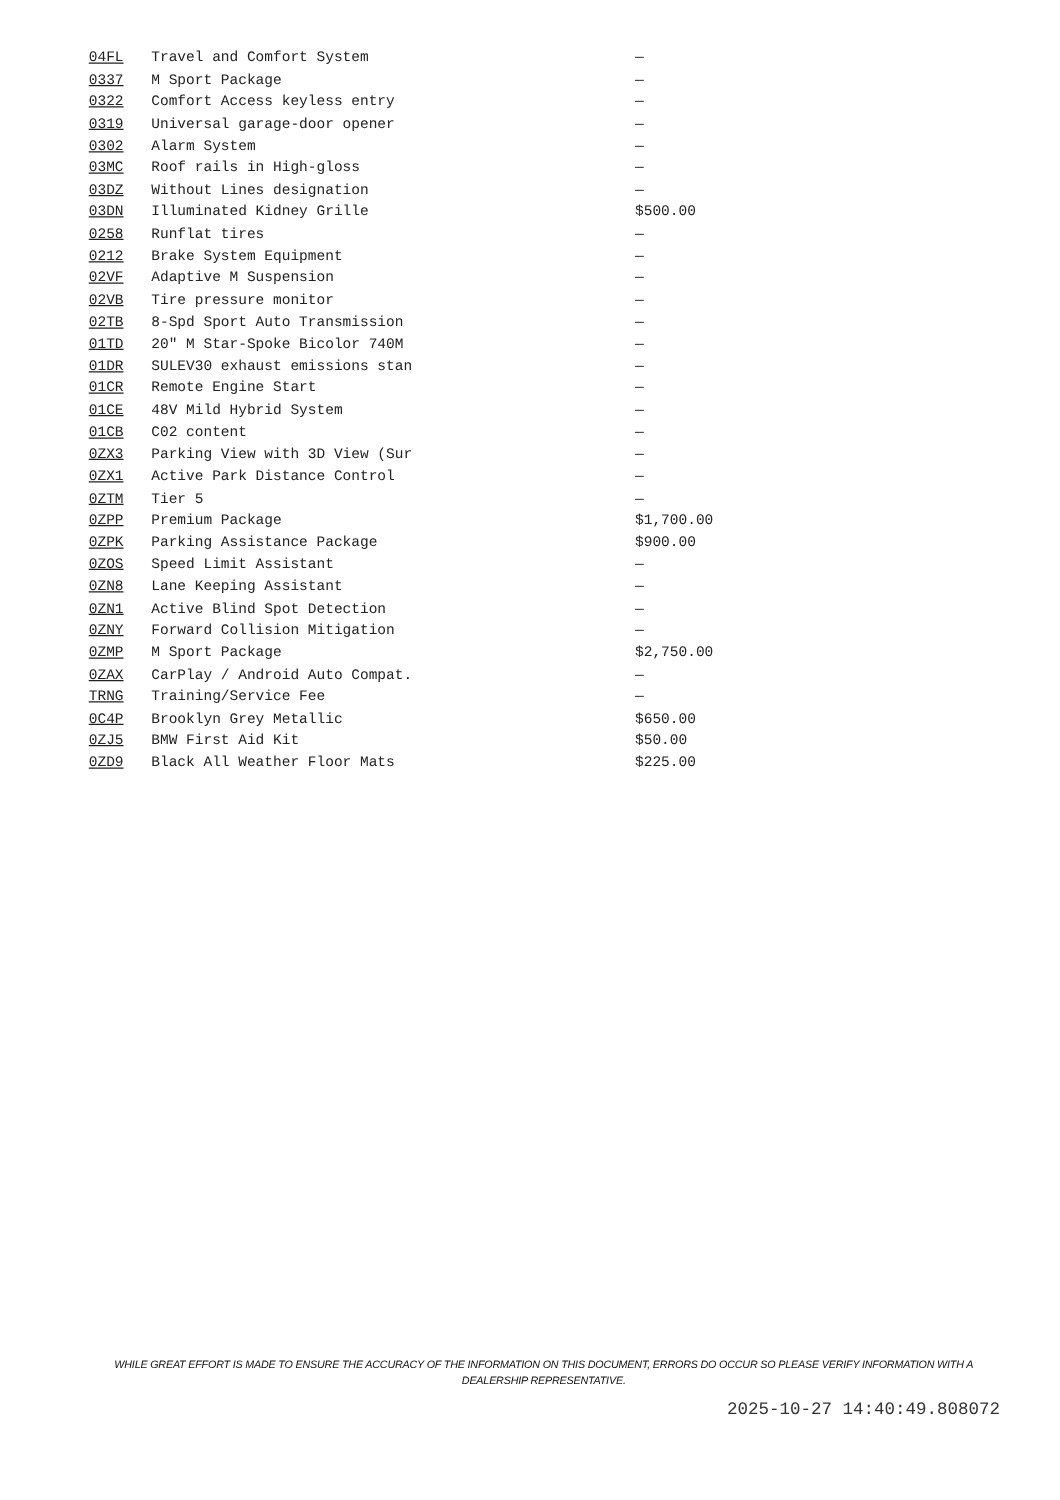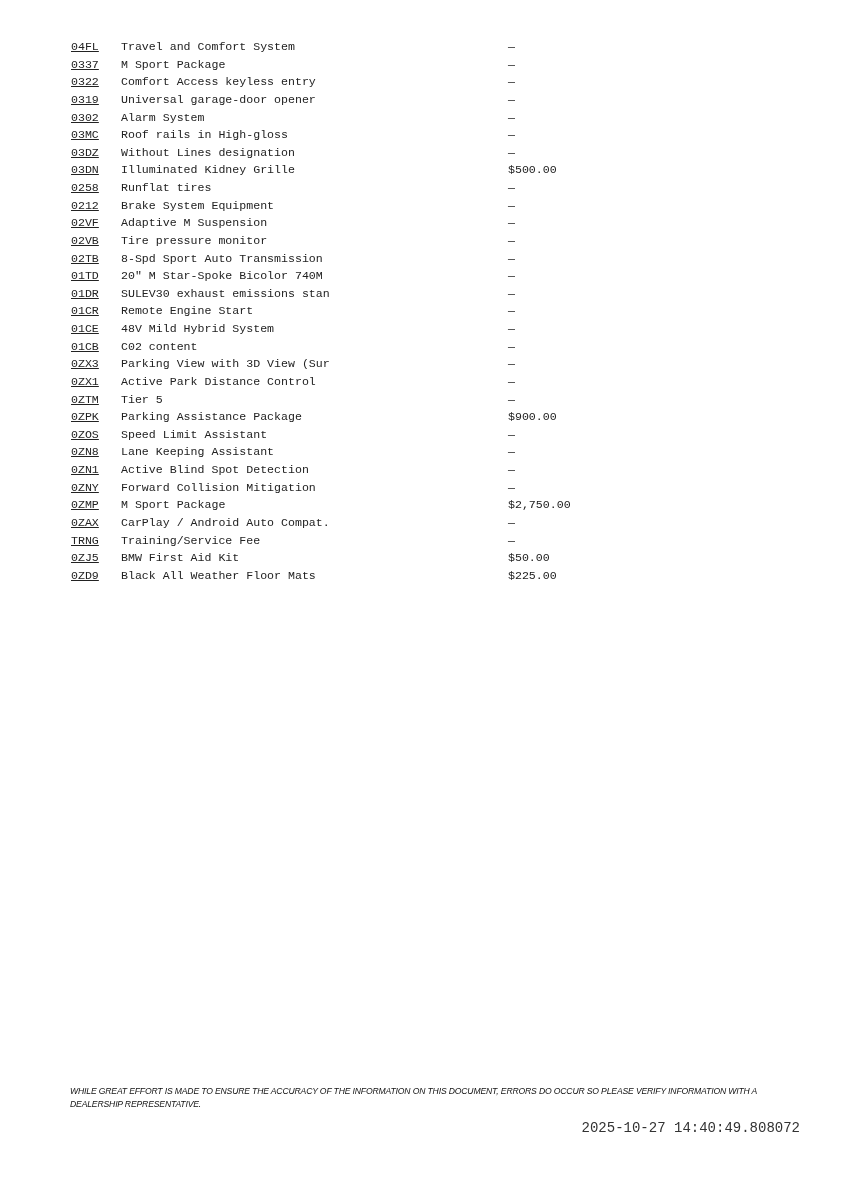--- a/index.html
+++ b/index.html
@@ -3,21 +3,21 @@
   <meta charset="utf-8">
   <style>
     html, body { margin: 0; padding: 0; background: #ffffff; }
     body { width: 848px; height: 1200px; position: relative; overflow: hidden; color: #222; }
     .table { position: absolute; left: 71px; top: 38px; width: 540px; }
     .row { position: relative; height: 17.63px; font-family: "Liberation Mono", monospace; font-size: 11.6px; line-height: 17.63px; white-space: pre; }
     .code { position: absolute; left: 0; text-decoration: underline; }
     .desc { position: absolute; left: 50px; }
     .price { position: absolute; left: 437px; }
     .total { font-weight: bold; color: #000; }
-    .disclaimer { position: absolute; left: 70px; width: 730px; top: 1085px; text-align: left; font-family: "Liberation Sans", sans-serif; font-style: italic; font-size: 8.6px; line-height: 13px; color: #111; letter-spacing: -0.15px; }
+    .disclaimer { position: absolute; left: 70px; width: 730px; top: 1085px; text-align: center; font-family: "Liberation Sans", sans-serif; font-style: italic; font-size: 8.6px; line-height: 13px; color: #111; letter-spacing: -0.15px; }
     .timestamp { position: absolute; right: 48px; top: 1120px; font-family: "Liberation Mono", monospace; font-size: 14px; color: #333; }
   </style>
 </head>
 <body>
 
 <div class="table">
   <div id="rows">
       <div class="row"><span class="code">04FL</span><span class="desc">Travel and Comfort System</span><span class="price">—</span></div>
       <div class="row"><span class="code">0337</span><span class="desc">M Sport Package</span><span class="price">—</span></div>
       <div class="row"><span class="code">0322</span><span class="desc">Comfort Access keyless entry</span><span class="price">—</span></div>
@@ -32,27 +32,29 @@
       <div class="row"><span class="code">02VB</span><span class="desc">Tire pressure monitor</span><span class="price">—</span></div>
       <div class="row"><span class="code">02TB</span><span class="desc">8-Spd Sport Auto Transmission</span><span class="price">—</span></div>
       <div class="row"><span class="code">01TD</span><span class="desc">20" M Star-Spoke Bicolor 740M</span><span class="price">—</span></div>
       <div class="row"><span class="code">01DR</span><span class="desc">SULEV30 exhaust emissions stan</span><span class="price">—</span></div>
       <div class="row"><span class="code">01CR</span><span class="desc">Remote Engine Start</span><span class="price">—</span></div>
       <div class="row"><span class="code">01CE</span><span class="desc">48V Mild Hybrid System</span><span class="price">—</span></div>
       <div class="row"><span class="code">01CB</span><span class="desc">C02 content</span><span class="price">—</span></div>
       <div class="row"><span class="code">0ZX3</span><span class="desc">Parking View with 3D View (Sur</span><span class="price">—</span></div>
       <div class="row"><span class="code">0ZX1</span><span class="desc">Active Park Distance Control</span><span class="price">—</span></div>
       <div class="row"><span class="code">0ZTM</span><span class="desc">Tier 5</span><span class="price">—</span></div>
+      <div class="row"><span class="code">0ZPP</span><span class="desc">Premium Package</span><span class="price">$1,700.00</span></div>
       <div class="row"><span class="code">0ZPK</span><span class="desc">Parking Assistance Package</span><span class="price">$900.00</span></div>
       <div class="row"><span class="code">0ZOS</span><span class="desc">Speed Limit Assistant</span><span class="price">—</span></div>
       <div class="row"><span class="code">0ZN8</span><span class="desc">Lane Keeping Assistant</span><span class="price">—</span></div>
       <div class="row"><span class="code">0ZN1</span><span class="desc">Active Blind Spot Detection</span><span class="price">—</span></div>
       <div class="row"><span class="code">0ZNY</span><span class="desc">Forward Collision Mitigation</span><span class="price">—</span></div>
       <div class="row"><span class="code">0ZMP</span><span class="desc">M Sport Package</span><span class="price">$2,750.00</span></div>
       <div class="row"><span class="code">0ZAX</span><span class="desc">CarPlay / Android Auto Compat.</span><span class="price">—</span></div>
       <div class="row"><span class="code">TRNG</span><span class="desc">Training/Service Fee</span><span class="price">—</span></div>
+      <div class="row"><span class="code">0C4P</span><span class="desc">Brooklyn Grey Metallic</span><span class="price">$650.00</span></div>
       <div class="row"><span class="code">0ZJ5</span><span class="desc">BMW First Aid Kit</span><span class="price">$50.00</span></div>
       <div class="row"><span class="code">0ZD9</span><span class="desc">Black All Weather Floor Mats</span><span class="price">$225.00</span></div>
     </div>
 </div>
 
 <div class="disclaimer">WHILE GREAT EFFORT IS MADE TO ENSURE THE ACCURACY OF THE INFORMATION ON THIS DOCUMENT, ERRORS DO OCCUR SO PLEASE VERIFY INFORMATION WITH A DEALERSHIP REPRESENTATIVE.</div>
 <div class="timestamp">2025-10-27 14:40:49.808072</div>
 
 </body></html>

